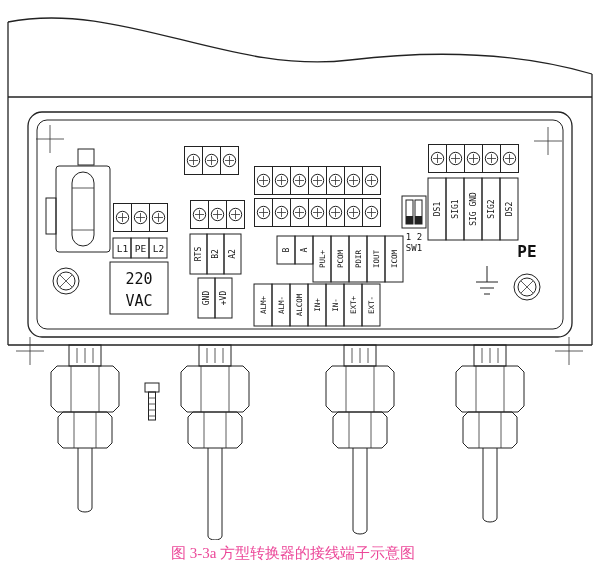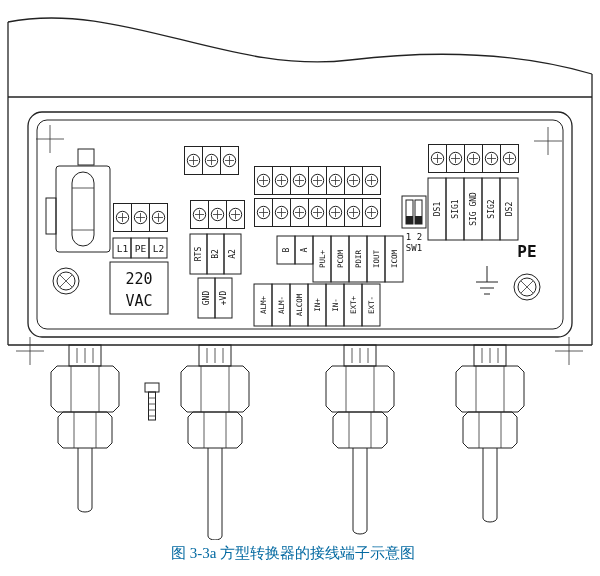--- a/index.html
+++ b/index.html
@@ -10,21 +10,21 @@
   .thin{stroke:#222;fill:none;stroke-width:1;}
   .hair{stroke:#333;fill:none;stroke-width:0.8;}
   text{fill:#111;font-family:"DejaVu Sans Mono", monospace;}
   .t8{font-size:8px;}
   .t75{font-size:7.5px;}
   .t95{font-size:9.5px;}
   .t15{font-size:15px;}
   .tpe{font-size:16px;font-weight:bold;}
   .tsw{font-size:9px;}
   .caption{position:absolute;left:0;top:544px;width:586px;text-align:center;
-           font-family:"Liberation Serif", serif;font-size:15px;color:#0369a1;}
+           font-family:"Liberation Serif", serif;font-size:15px;color:#ec4899;}
 </style>
 </head>
 <body>
 
 <div class="stage">
 <svg width="600" height="540" viewBox="0 0 600 540">
 
   <defs>
     <g id="tcell">
       <rect x="0.5" y="0.5" width="18" height="28" class="thin"></rect>

